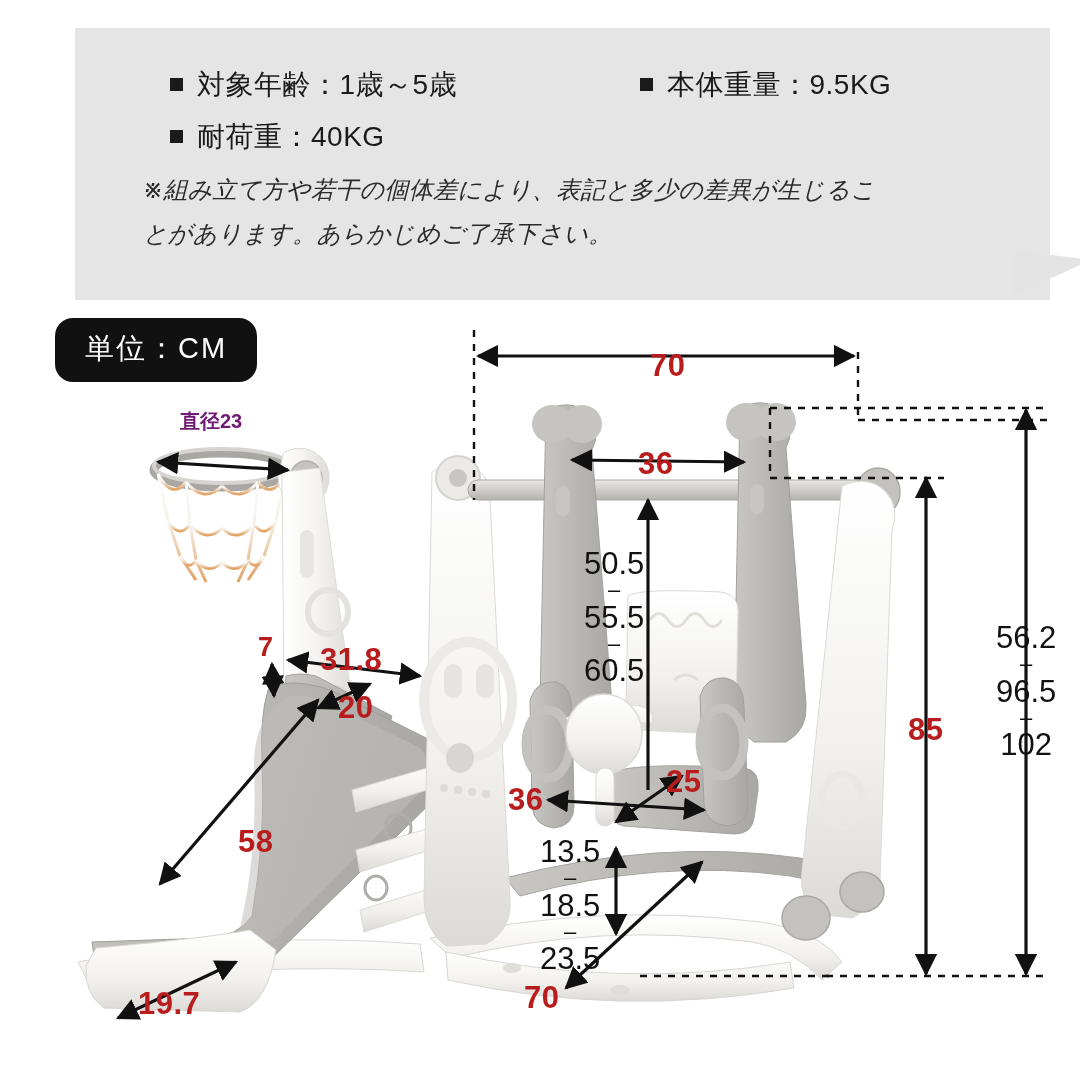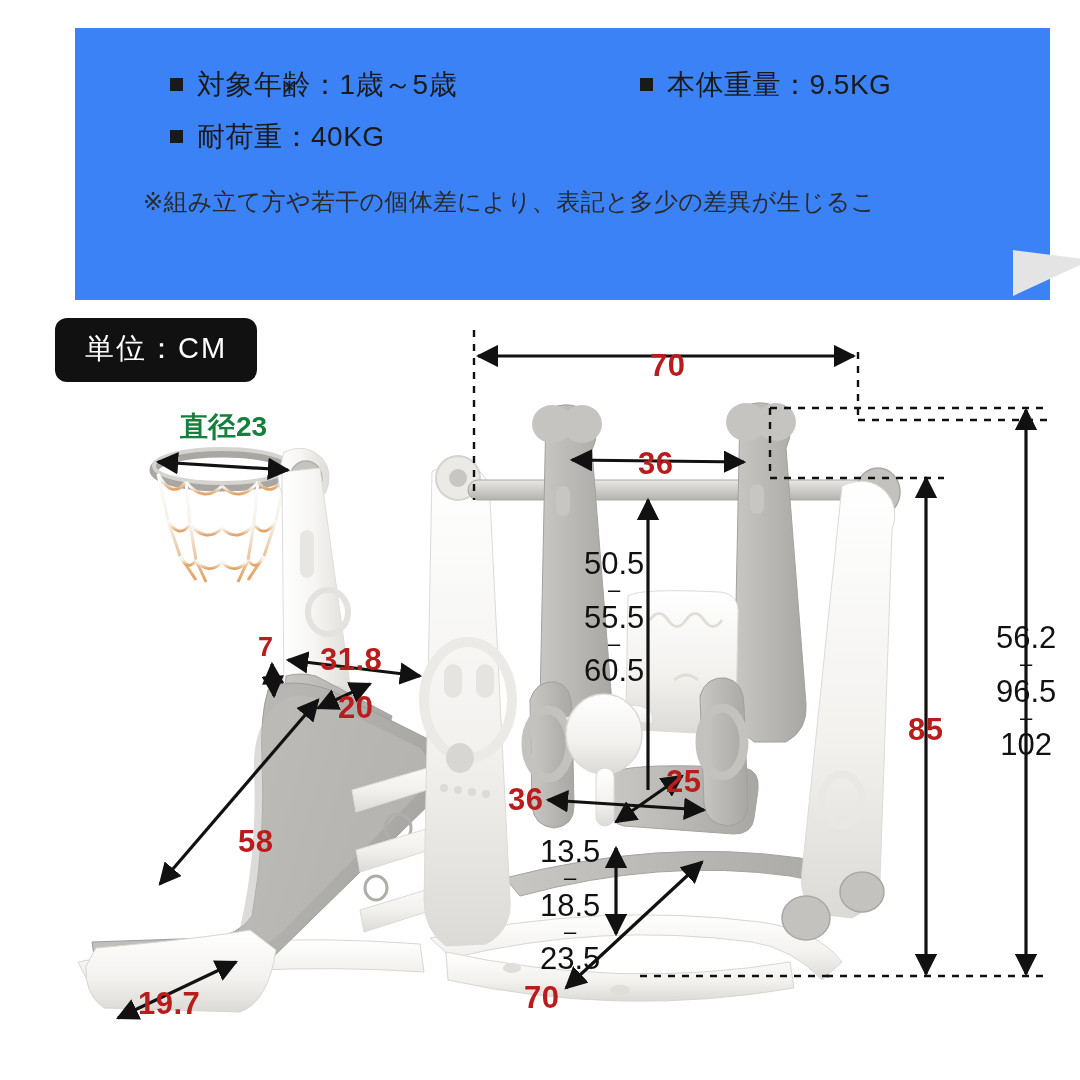--- a/index.html
+++ b/index.html
@@ -16,21 +16,21 @@
     font-family: "Liberation Sans", "DejaVu Sans", sans-serif;
   }
 
   
   .spec-panel {
     position: absolute;
     left: 75px;
     top: 28px;
     width: 975px;
     height: 272px;
-    background: #3b82f6;
+    background: #e5e5e5;
   }
   .spec-tail {
     position: absolute;
     left: 938px;
     top: 222px;
     width: 0;
     height: 0;
     border-top: 10px solid transparent;
     border-bottom: 36px solid transparent;
     border-left: 78px solid #e4e4e4;
@@ -61,39 +61,40 @@
     height: 13px;
     background: #1a1a1a;
     margin-right: 14px;
     position: relative;
     top: -3px;
     flex: none;
   }
   .spec-note {
     position: absolute;
     left: 68px;
-    top: 152px;
+    top: 140px;
     width: 860px;
     font-size: 24px;
     line-height: 1.85;
     color: #2a2a2a;
     letter-spacing: 0.3px;
+    font-style: italic;
   }
 
   
   .unit-badge {
     position: absolute;
     left: 55px;
     top: 318px;
     padding: 11px 30px 13px 30px;
     background: #111111;
     color: #ffffff;
     font-size: 29px;
     letter-spacing: 2px;
-    border-radius: 12px;
+    border-radius: 18px;
   }
 
   
   .dim-label {
     position: absolute;
     font-size: 31px;
     font-weight: 700;
     color: #b91c1c;
     white-space: nowrap;
     letter-spacing: 0.5px;
@@ -109,23 +110,23 @@
     white-space: nowrap;
   }
   .dim-stack .sep {
     display: block;
     font-size: 22px;
     line-height: 0.85;
     margin: 2px 0;
   }
   .jp-label {
     position: absolute;
-    font-size: 28px;
+    font-size: 20px;
     font-weight: 700;
-    color: #15803d;
+    color: #701a75;
     white-space: nowrap;
   }
 
   svg.overlay {
     position: absolute;
     left: 0;
     top: 0;
     width: 1080px;
     height: 1080px;
     pointer-events: none;
@@ -160,20 +161,21 @@
       <div class="spec-row">
         <span class="spec-item col-a">
           <span class="bullet-sq"></span>
           <span>耐荷重：40KG</span>
         </span>
       </div>
     </div>
 
     <div class="spec-note">
       <div>※組み立て方や若干の個体差により、表記と多少の差異が生じるこ</div>
+      <div>とがあります。あらかじめご了承下さい。</div>
     </div>
   </div>
 
   <div class="unit-badge">単位：CM</div>
 
   <svg class="art" viewBox="0 0 1080 1080">
     <defs>
       <linearGradient id="gWhite" x1="0" y1="0" x2="1" y2="0">
         <stop offset="0%" stop-color="#ffffff"></stop>
         <stop offset="45%" stop-color="#f6f5f3"></stop>

